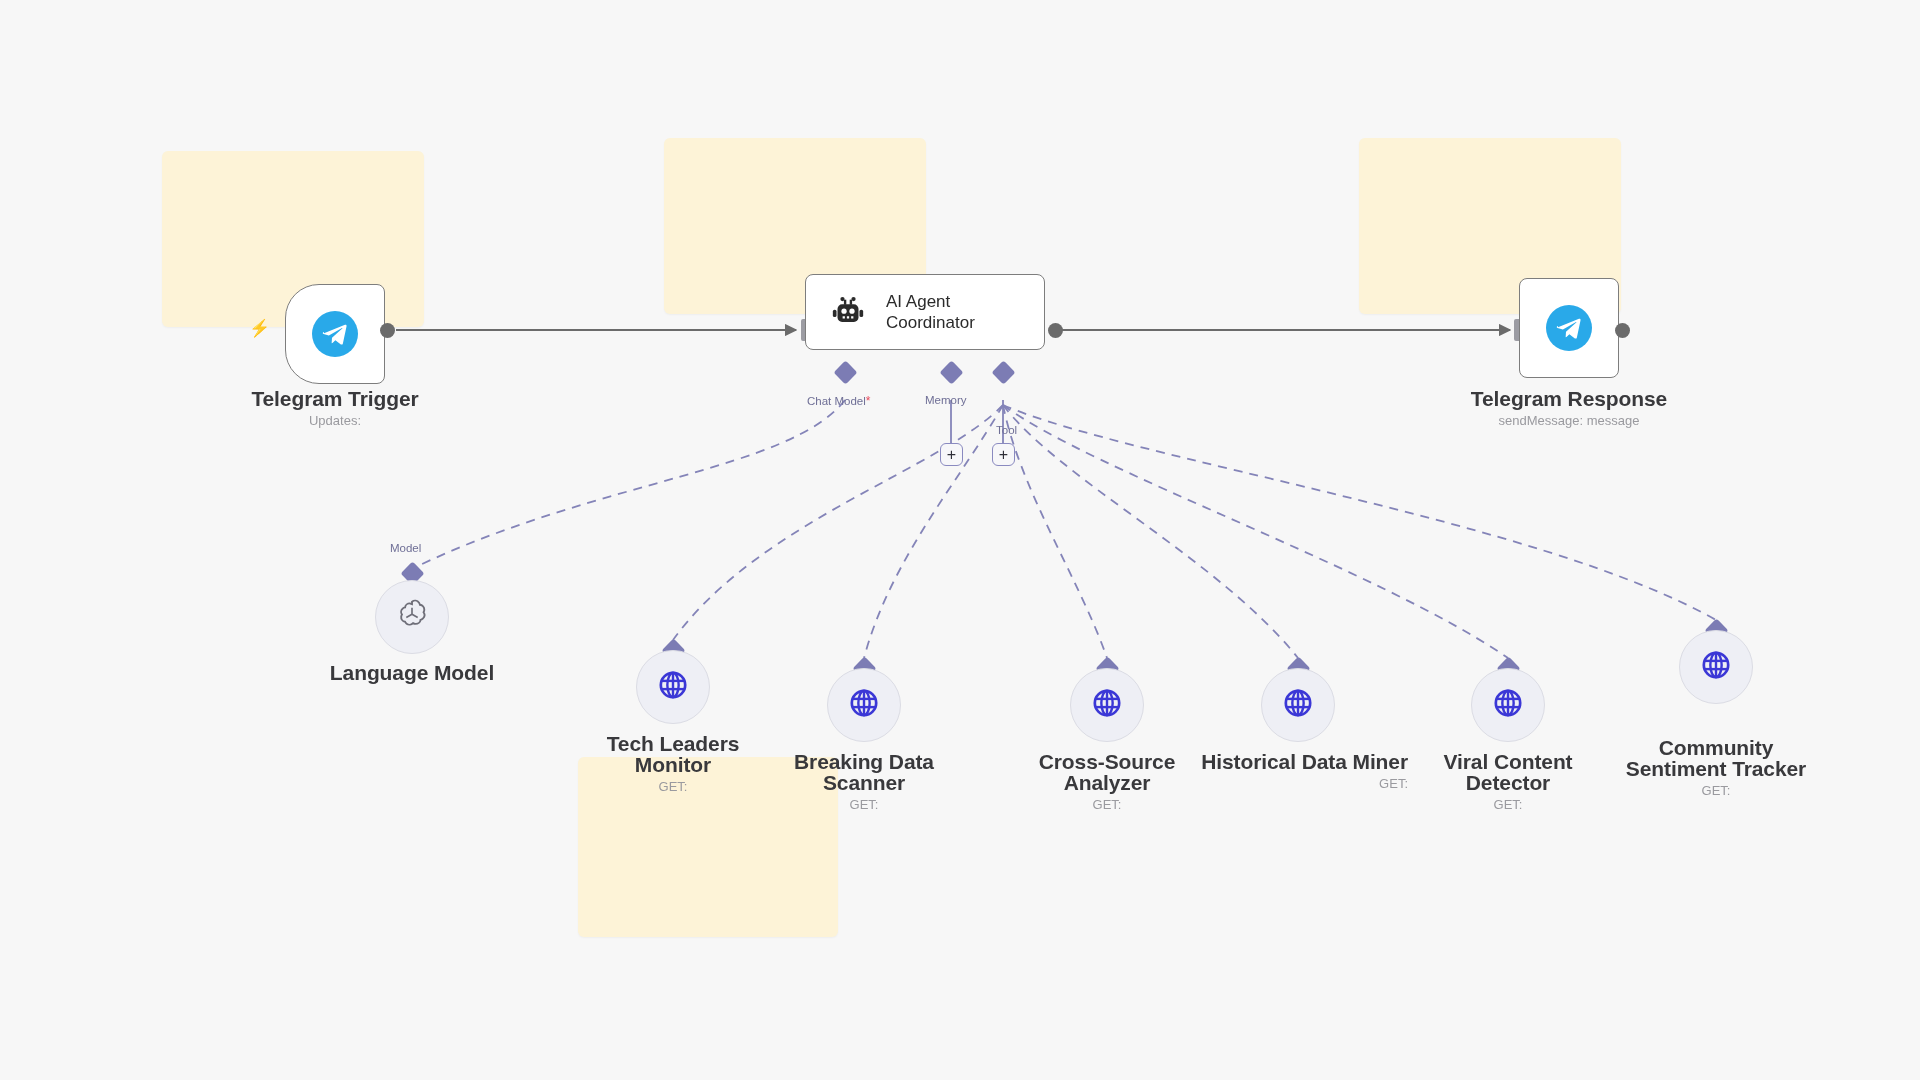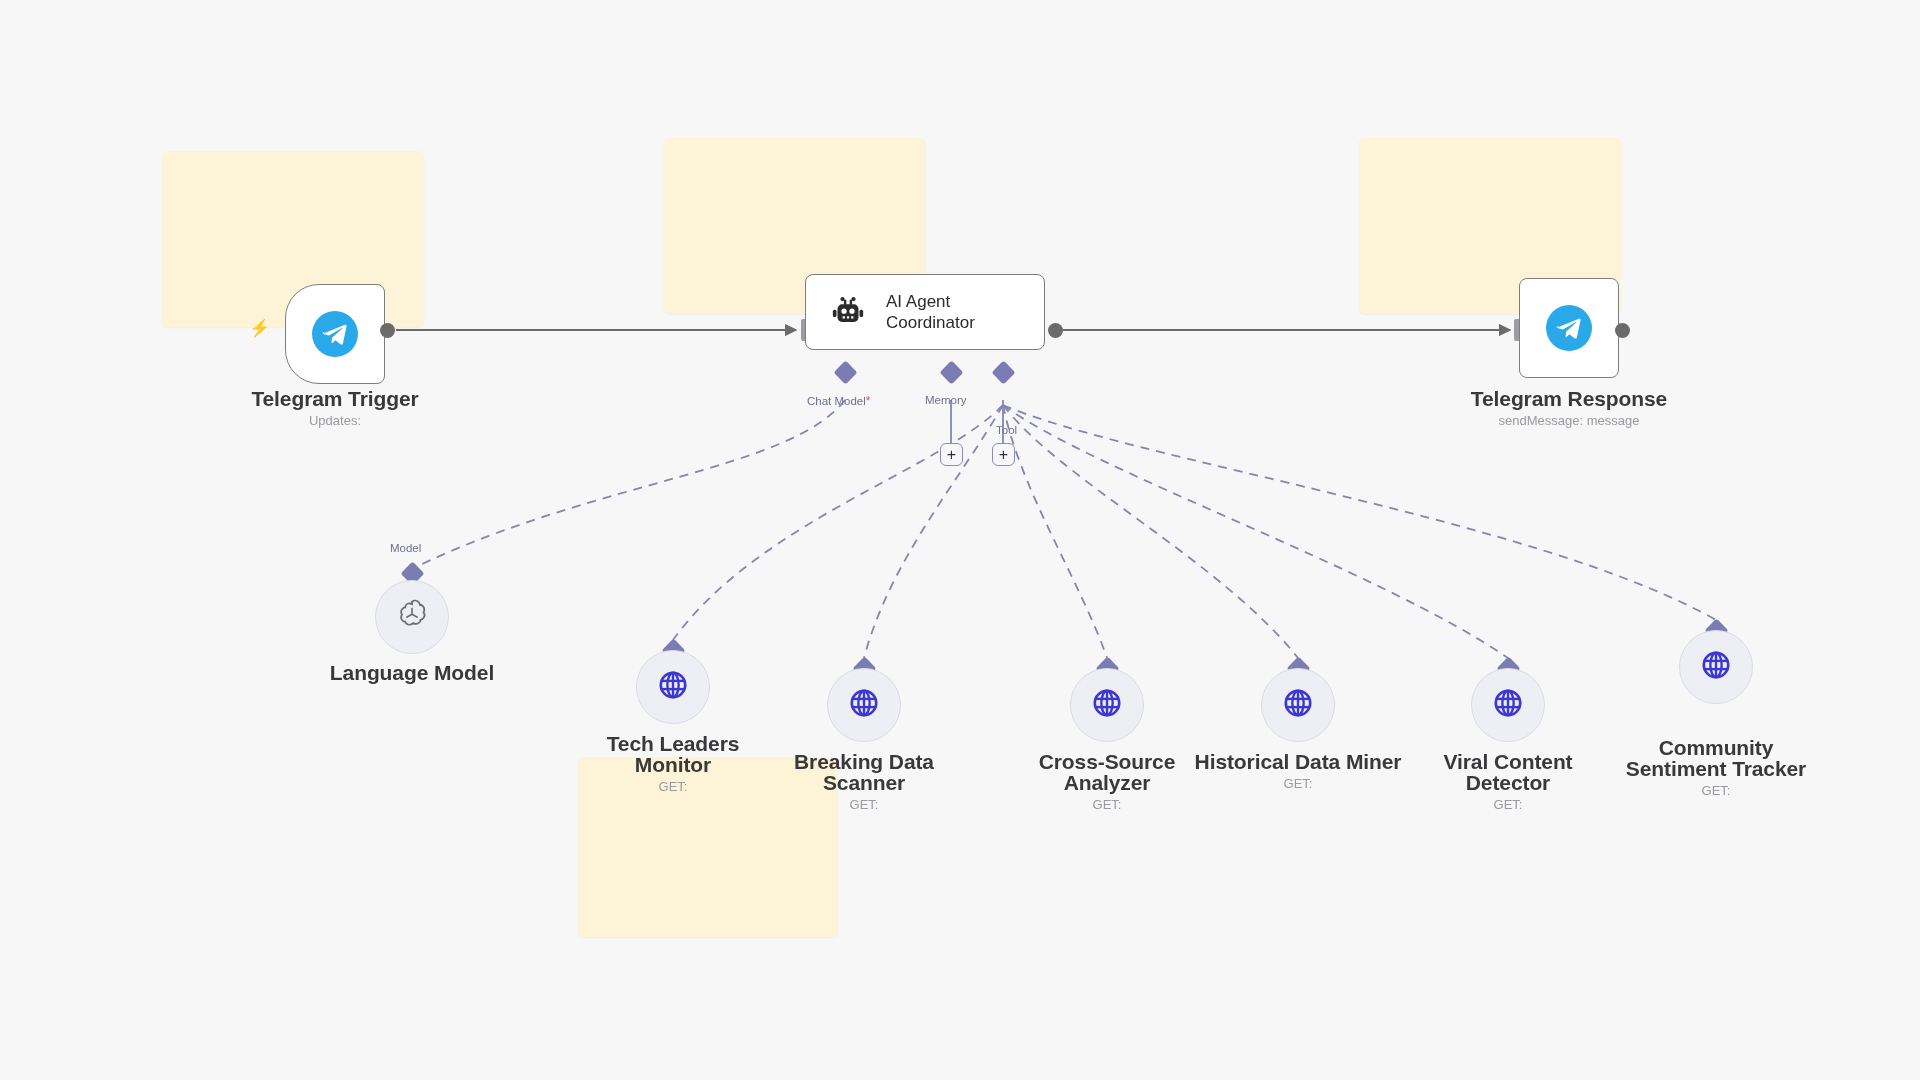--- a/index.html
+++ b/index.html
@@ -341,21 +341,21 @@
       <div class="diamond" style="left: 1289.5px; top: 660px;"></div>
       <div class="node-round w-lg" style="left: 1261px; top: 668px;">
         <span><svg width="34" height="34" viewBox="0 0 24 24">
             <circle cx="12" cy="12" r="8.6" fill="none" stroke="#3B37D6" stroke-width="1.9"></circle>
             <ellipse cx="12" cy="12" rx="4" ry="8.6" fill="none" stroke="#3B37D6" stroke-width="1.7"></ellipse>
             <line x1="3.4" y1="9.1" x2="20.6" y2="9.1" stroke="#3B37D6" stroke-width="1.7"></line>
             <line x1="3.4" y1="14.9" x2="20.6" y2="14.9" stroke="#3B37D6" stroke-width="1.7"></line>
             <line x1="12" y1="3.4" x2="12" y2="20.6" stroke="#3B37D6" stroke-width="1.7"></line>
           </svg></span>
       </div>
-      <div class="caption" style="left: 1188px; top: 751px; width: 220px;">
+      <div class="caption" style="left: 1188px; top: 751px; width: 220px; text-align: right;">
         <div class="cap-title">
           <div>Historical Data Miner</div>
         </div>
         <div class="cap-sub">GET:</div>
       </div>
       <div class="diamond" style="left: 1499.5px; top: 660px;"></div>
       <div class="node-round w-lg" style="left: 1471px; top: 668px;">
         <span><svg width="34" height="34" viewBox="0 0 24 24">
             <circle cx="12" cy="12" r="8.6" fill="none" stroke="#3B37D6" stroke-width="1.9"></circle>
             <ellipse cx="12" cy="12" rx="4" ry="8.6" fill="none" stroke="#3B37D6" stroke-width="1.7"></ellipse>

